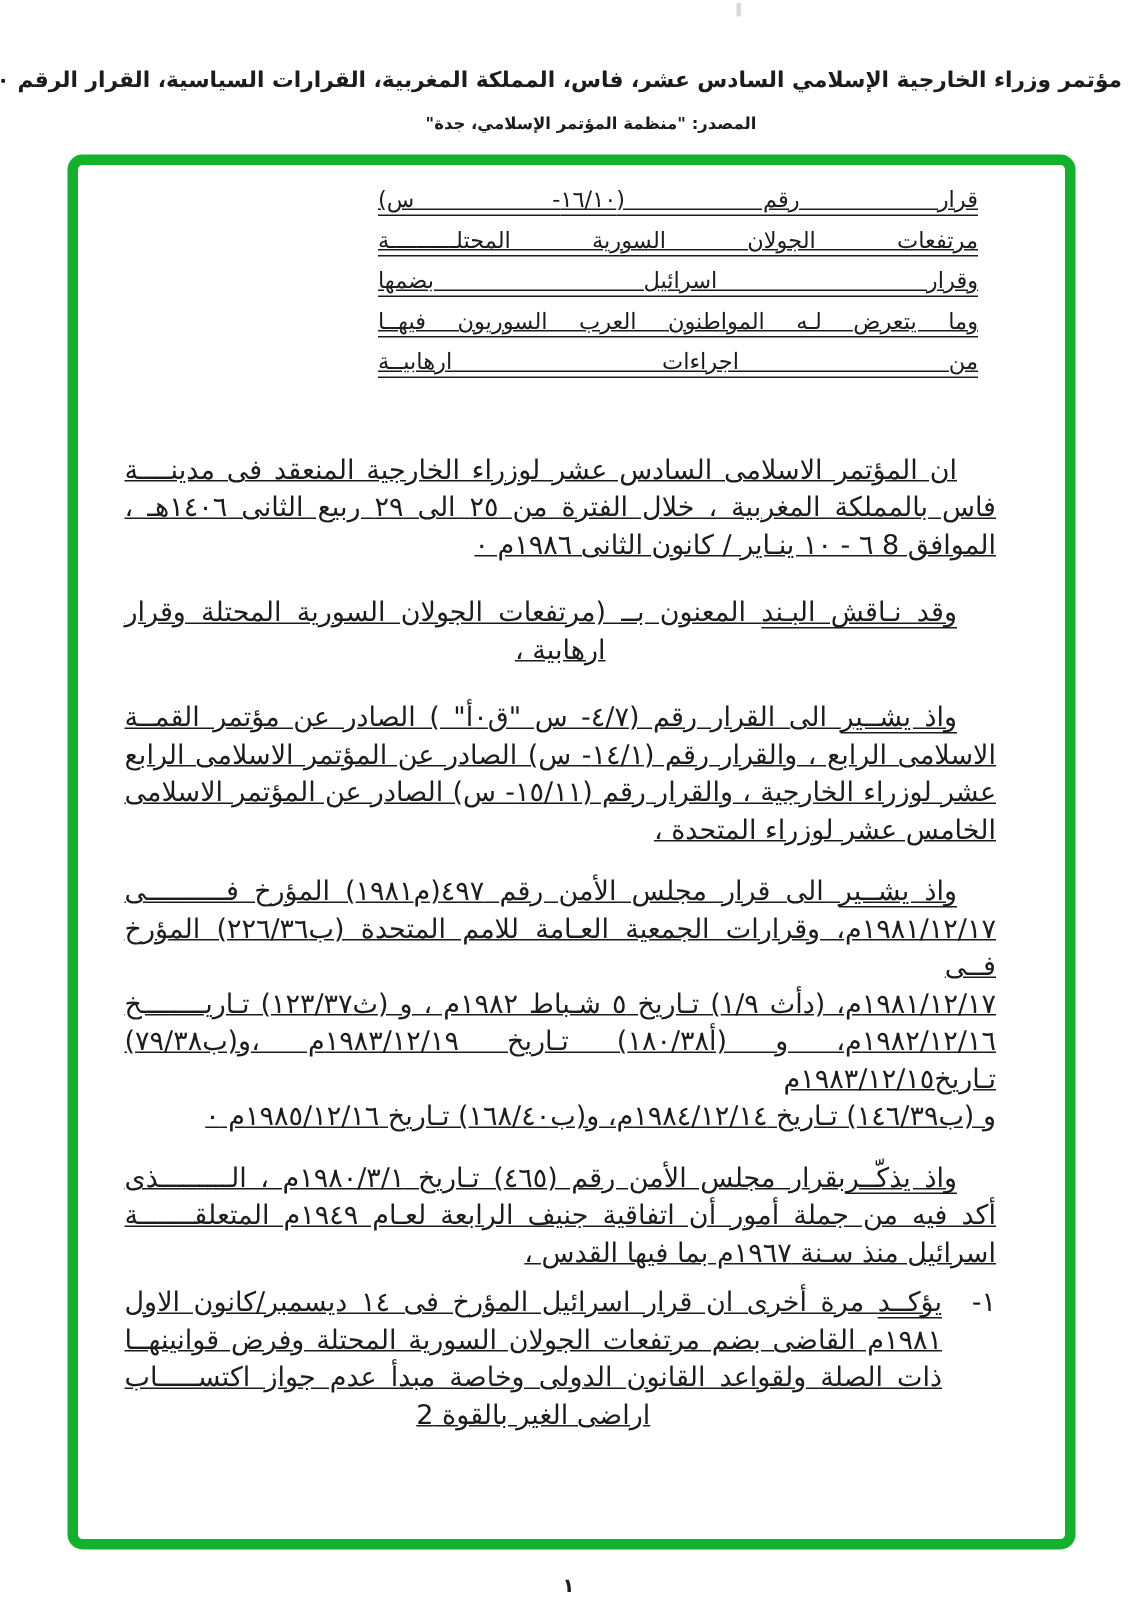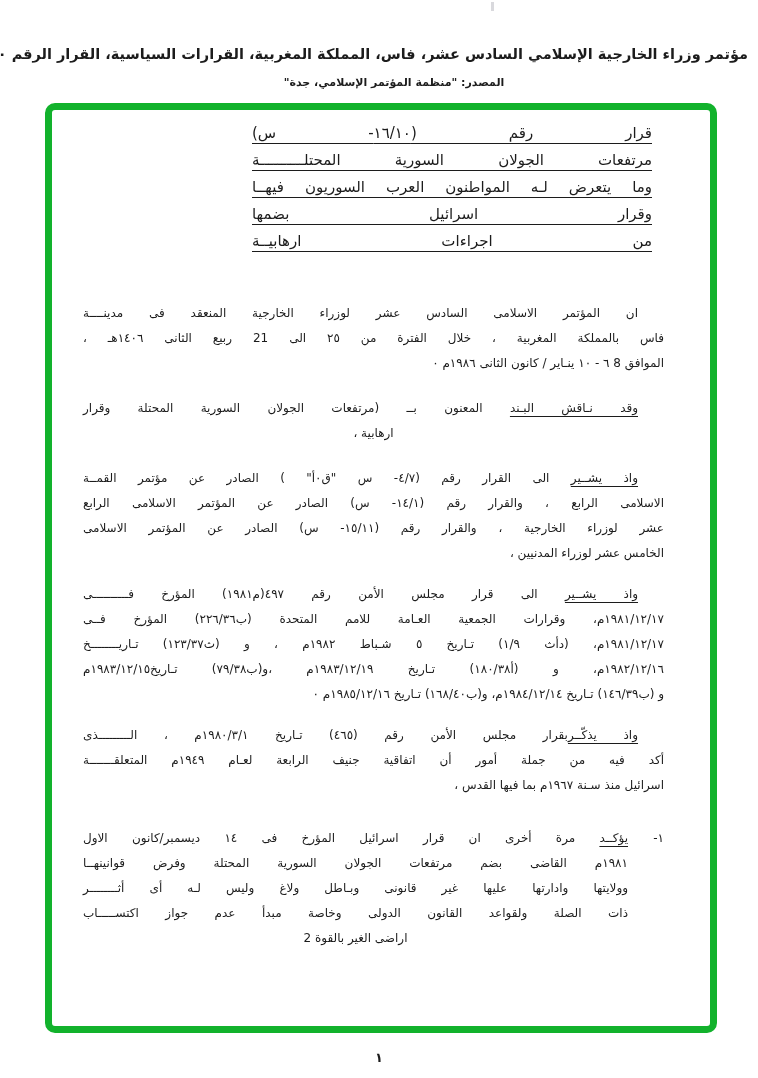--- a/index.html
+++ b/index.html
@@ -22,26 +22,26 @@
   .docbox{
     position:absolute;left:45px;top:103px;width:672px;height:930px;
     box-sizing:border-box;border:7px solid #12b22c;border-radius:10px;
     padding:6px 46px 0 31px;background:#fff;
   }
   .title-block{
     width:400px;margin:4px 12px 46px auto;margin-right:12px;
     font-size:15px;line-height:27px;text-align:center;
   }
   .title-block .line{text-align:center;}
-  .doc-body{font-size:12px;line-height:25px;}
+  .doc-body{font-size:18px;line-height:25px;}
   .para{margin:0 0 20px 0;}
   .para.tight{margin-bottom:16px;}
-  .para.tighter{margin-bottom:28px;}
+  .para.tighter{margin-bottom:8px;}
   .line{
-    text-align:justify;text-align-last:justify;
+    text-align:justify;text-align-last:justify;text-decoration:underline;
   }
   .line.al-right{text-align-last:right;}
   .line.al-center{text-align:right;text-align-last:center;}
   .line.indent{padding-right:26px;}
   .u{text-decoration:underline;text-underline-offset:4px;text-decoration-thickness:1.4px;}
   .title-block .line .u{text-underline-offset:5px;}
   .item{display:flex;}
   .item .marker{flex:0 0 36px;text-align:right;line-height:25px;}
   .item .item-lines{flex:1 1 auto;}
   .footer-pagenum{
@@ -54,58 +54,57 @@
 
 <div class="scan-artifact"></div>
 
 <div class="hdr1">مؤتمر وزراء الخارجية الإسلامي السادس عشر، فاس، المملكة المغربية، القرارات السياسية، القرار الرقم ١٦/١٠-س</div>
 <div class="hdr2">المصدر:  "منظمة المؤتمر الإسلامي، جدة"</div>
 
 <div class="docbox">
   <div class="title-block">
       <div class="line"><span class="u">قرار رقم (١٦/١٠- س)</span></div>
       <div class="line"><span class="u">مرتفعات الجولان السورية المحتلــــــــــة</span></div>
+      <div class="line"><span class="u">وقرار اسرائيل بضمها</span></div>
       <div class="line"><span class="u">وما يتعرض لـه المواطنون العرب السوريون فيهــا</span></div>
-      <div class="line"><span class="u">وقرار اسرائيل بضمها</span></div>
       <div class="line"><span class="u">من اجراءات ارهابيــة</span></div>
     </div>
   <div class="doc-body">
       <div class="para">
         <div class="line indent">ان المؤتمر الاسلامى السادس عشر لوزراء الخارجية المنعقد فى مدينــــة</div>
-        <div class="line">فاس بالمملكة المغربية ، خلال الفترة من ٢٥ الى 21 ربيع الثانى ١٤٠٦هـ ،</div>
+        <div class="line">فاس بالمملكة المغربية ، خلال الفترة من ٢٥ الى ٢٩ ربيع الثانى ١٤٠٦هـ ،</div>
         <div class="line al-right">الموافق 8 ٦ - ١٠ ينـاير / كانون الثانى ١٩٨٦م ٠</div>
       </div>
       <div class="para">
         <div class="line indent"><span class="u">وقد نـاقش البـند</span> المعنون بــ (مرتفعات الجولان السورية المحتلة وقرار</div>
         <div class="line al-center">ارهابية ،</div>
       </div>
       <div class="para tight">
         <div class="line indent"><span class="u">واذ يشــير</span> الى القرار رقم (٤/٧- س "ق٠أ" ) الصادر عن مؤتمر القمــة</div>
         <div class="line">الاسلامى الرابع ، والقرار رقم (١٤/١- س) الصادر عن المؤتمر الاسلامى الرابع</div>
         <div class="line">عشر لوزراء الخارجية ، والقرار رقم (١٥/١١- س) الصادر عن المؤتمر الاسلامى</div>
-        <div class="line al-right">الخامس عشر لوزراء المدنيين ،</div>
+        <div class="line al-right">الخامس عشر لوزراء المتحدة ،</div>
       </div>
       <div class="para tight">
         <div class="line indent"><span class="u">واذ يشــير</span> الى قرار مجلس الأمن رقم ٤٩٧(م١٩٨١) المؤرخ فــــــــــى</div>
         <div class="line">١٩٨١/١٢/١٧م، وقرارات الجمعية العـامة للامم المتحدة (ب٢٢٦/٣٦) المؤرخ فــى</div>
         <div class="line">١٩٨١/١٢/١٧م، (دأث ١/٩) تـاريخ ٥ شـباط ١٩٨٢م ، و (ث١٢٣/٣٧) تـاريــــــــخ</div>
         <div class="line">١٩٨٢/١٢/١٦م، و (أ١٨٠/٣٨) تـاريخ ١٩٨٣/١٢/١٩م ،و(ب٧٩/٣٨) تـاريخ١٩٨٣/١٢/١٥م</div>
         <div class="line al-right">و (ب١٤٦/٣٩) تـاريخ ١٩٨٤/١٢/١٤م، و(ب١٦٨/٤٠) تـاريخ ١٩٨٥/١٢/١٦م ٠</div>
       </div>
       <div class="para tighter">
         <div class="line indent"><span class="u">واذ يذكّــر</span>بقرار مجلس الأمن رقم (٤٦٥) تـاريخ ١٩٨٠/٣/١م ، الـــــــــذى</div>
         <div class="line">أكد فيه من جملة أمور أن اتفاقية جنيف الرابعة لعـام ١٩٤٩م المتعلقـــــــة</div>
         <div class="line al-right">اسرائيل منذ سـنة ١٩٦٧م بما فيها القدس ،</div>
       </div>
       <div class="para item">
         <div class="marker">١-</div>
         <div class="item-lines">
           <div class="line"><span class="u">يؤكــد</span> مرة أخرى ان قرار اسرائيل المؤرخ فى ١٤ ديسمبر/كانون الاول</div>
           <div class="line">١٩٨١م القاضى بضم مرتفعات الجولان السورية المحتلة وفرض قوانينهــا</div>
-          <div class="line">وولايتها وادارتها عليها غير قانونى وبـاطل ولاغ وليس لـه أى أثــــــــر</div>
           <div class="line">ذات الصلة ولقواعد القانون الدولى وخاصة مبدأ عدم جواز اكتســـــاب</div>
           <div class="line al-center">اراضى الغير بالقوة 2</div>
         </div>
       </div>
     </div>
 </div>
 
 <div class="footer-pagenum">١</div>
 
 </body></html>

